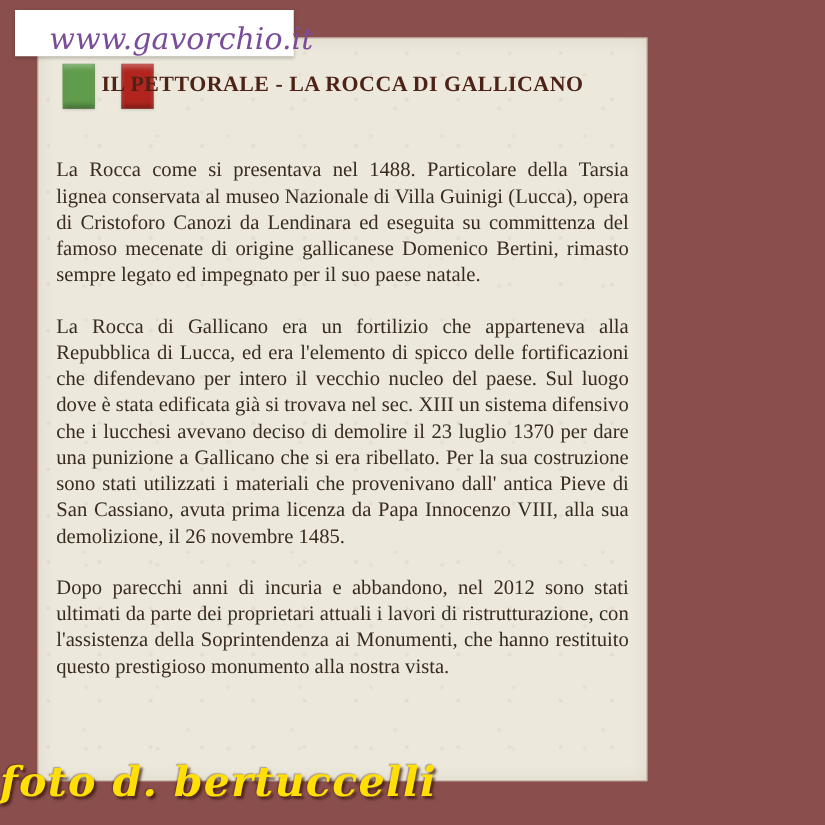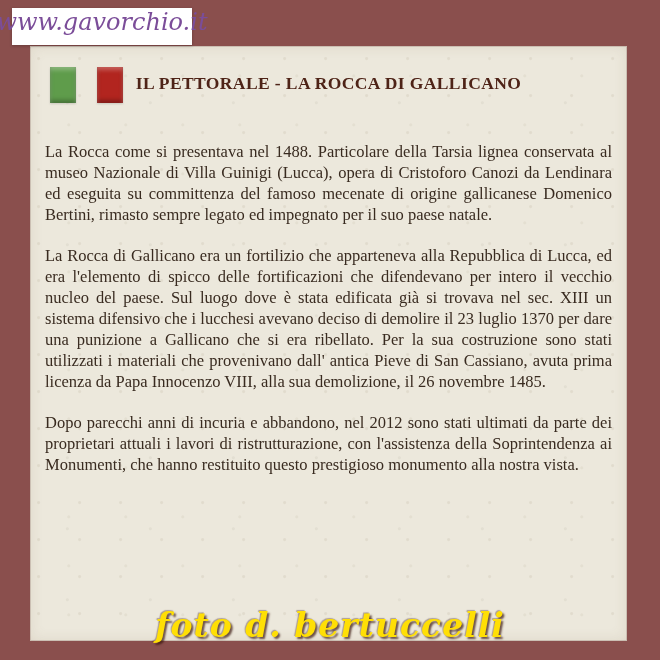--- a/index.html
+++ b/index.html
@@ -12,22 +12,22 @@
     font-family: "Liberation Serif", serif;
   }
   .photo-frame {
     position: relative;
     width: 660px;
     height: 660px;
   }
   .plaque {
     position: absolute;
     left: 30px;
-    top: 46px;
-    width: 597px;
+    top: 30px;
+    width: 488px;
     height: 595px;
     background-color: var(--plaque, #ece8dc);
     background-image:
       radial-gradient(circle at 21% 34%, rgba(160,148,120,.14) 1px, transparent 2px),
       radial-gradient(circle at 68% 61%, rgba(160,148,120,.11) 1px, transparent 2px),
       radial-gradient(circle at 45% 80%, rgba(120,110,90,.08) 1px, transparent 2px);
     background-size: 41px 37px, 57px 49px, 83px 71px;
     box-shadow: inset 0 0 0 1px rgba(90,45,40,.18), inset 0 0 14px rgba(120,90,60,.12);
   }
   .flag {
@@ -67,38 +67,39 @@
   }
   .watermark {
     position: absolute;
     left: 12px;
     top: 8px;
     width: 180px;
     height: 37px;
     background: var(--watermark-bg, #ffffff);
     box-shadow: 0 1px 3px rgba(0,0,0,.25);
     display: flex;
-    align-items: flex-start;
+    align-items: flex-end;
     justify-content: center;
     z-index: 3;
+    padding-left: 43px;
   }
   .watermark span {
     font-family: "DejaVu Serif", serif;
     font-style: italic;
     font-size: 24px;
     color: var(--watermark-color, #7b4d99);
     white-space: nowrap;
   }
   .photo-credit {
     position: absolute;
     left: 0;
     right: 0;
     top: 606px;
     z-index: 2;
-    text-align: center;
+    text-align: left;
     font-family: "DejaVu Serif", serif;
     font-style: italic;
     font-weight: bold;
     font-size: 33px;
     letter-spacing: 1px;
     color: var(--caption-color, #ffdf05);
     text-shadow: 2px 2px 2px rgba(55,20,12,.7), -1px -1px 1px rgba(55,20,12,.35);
   }
 </style>
 </head>

